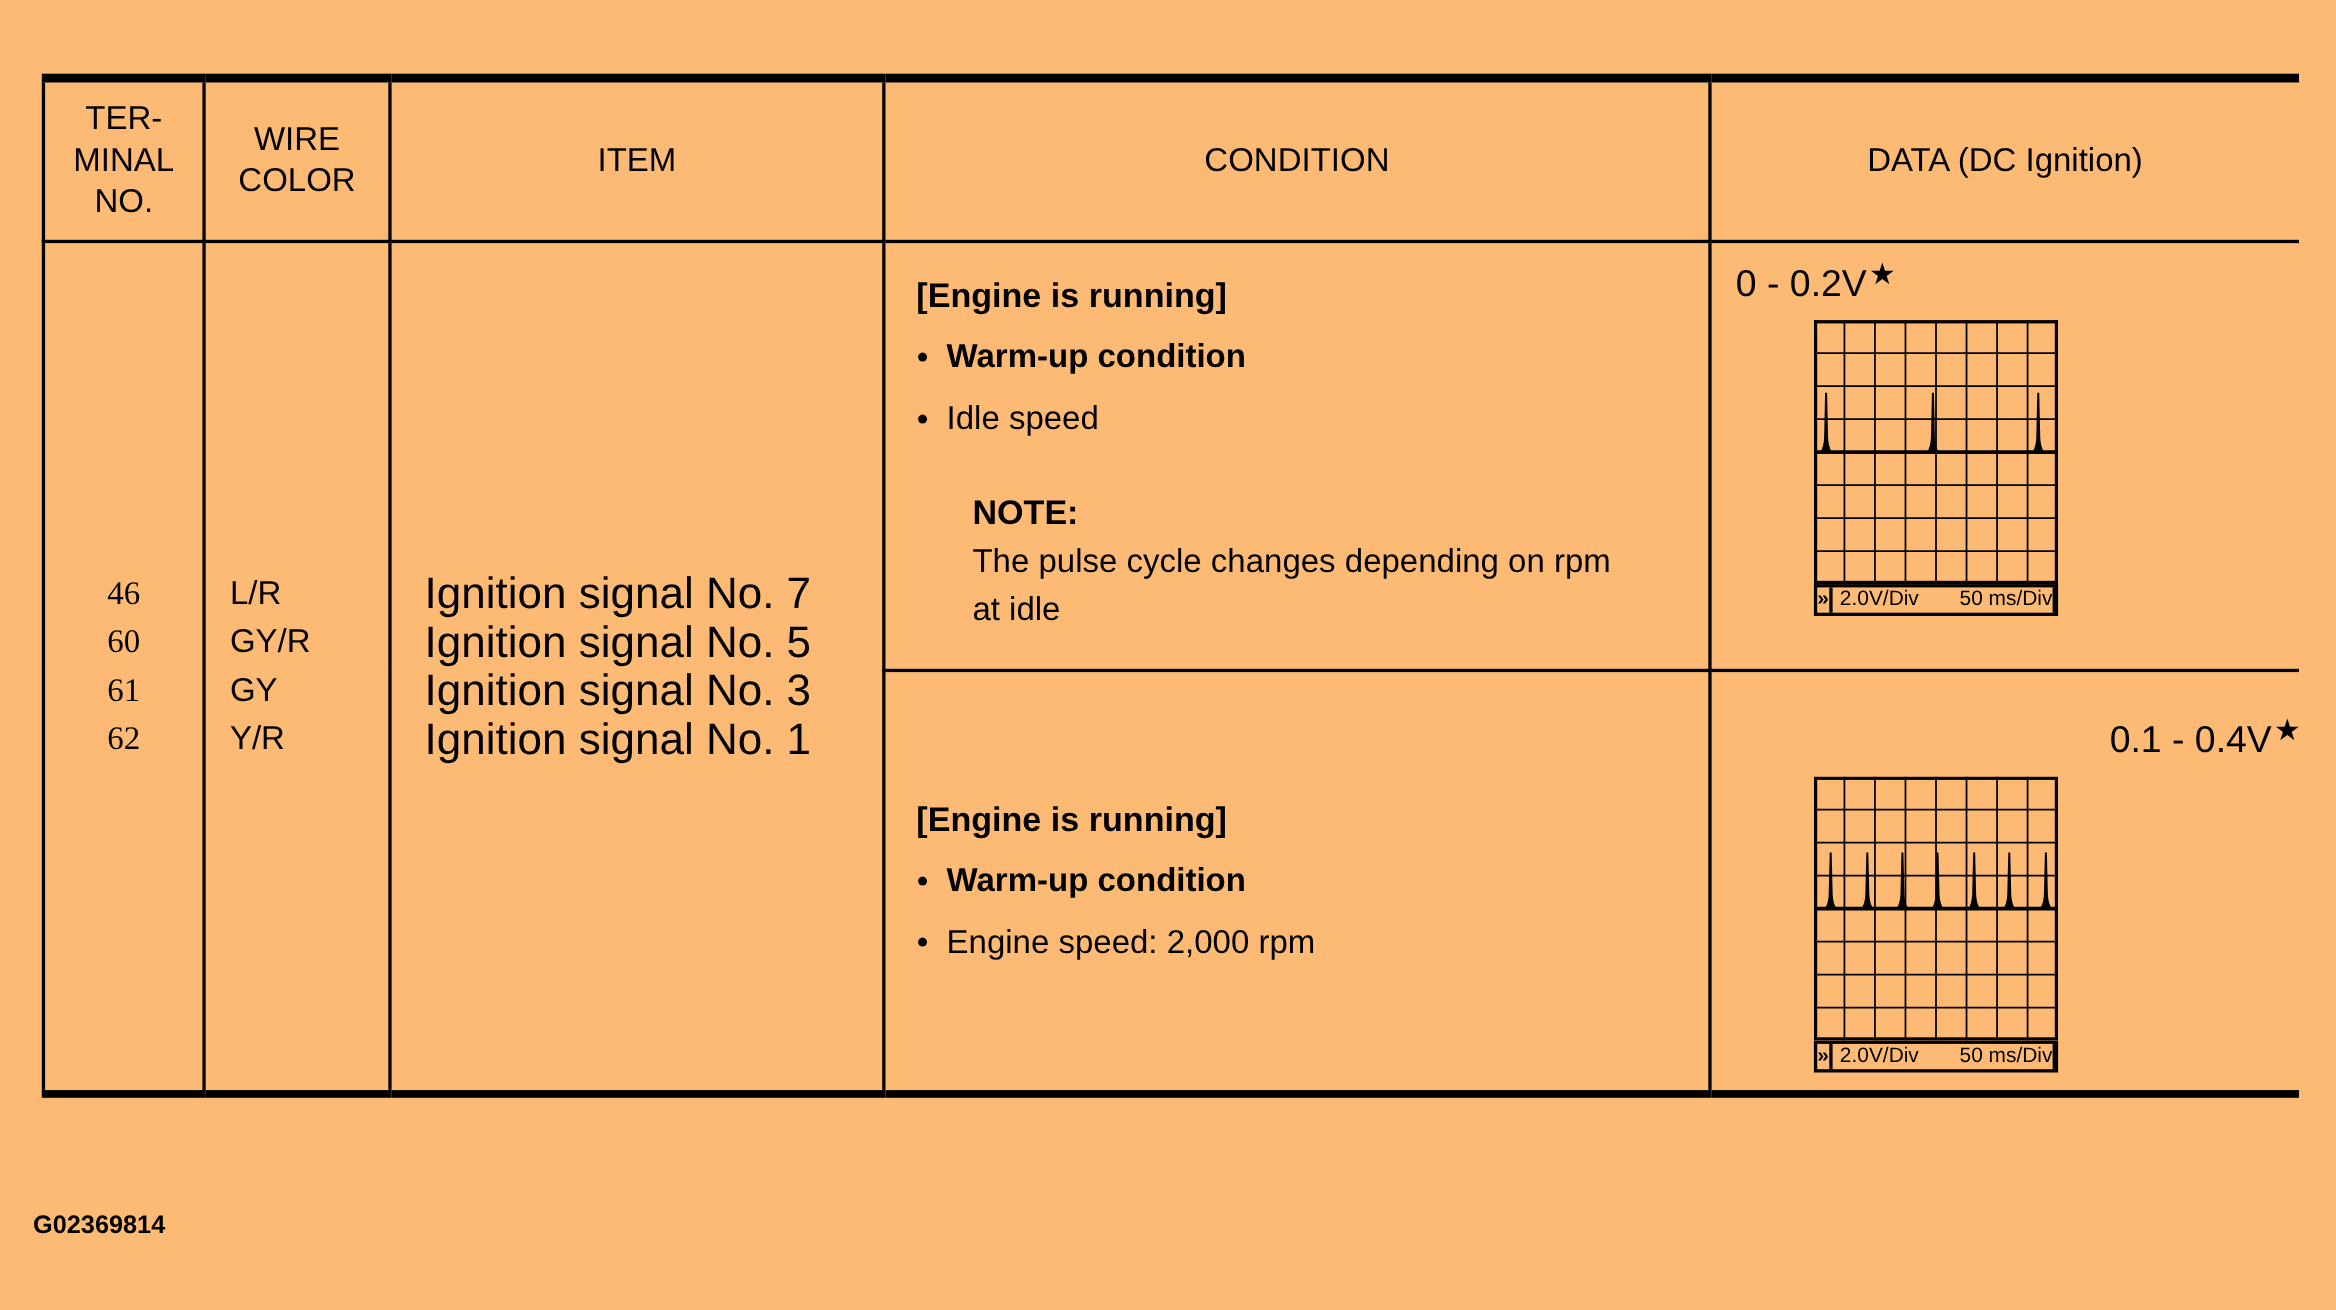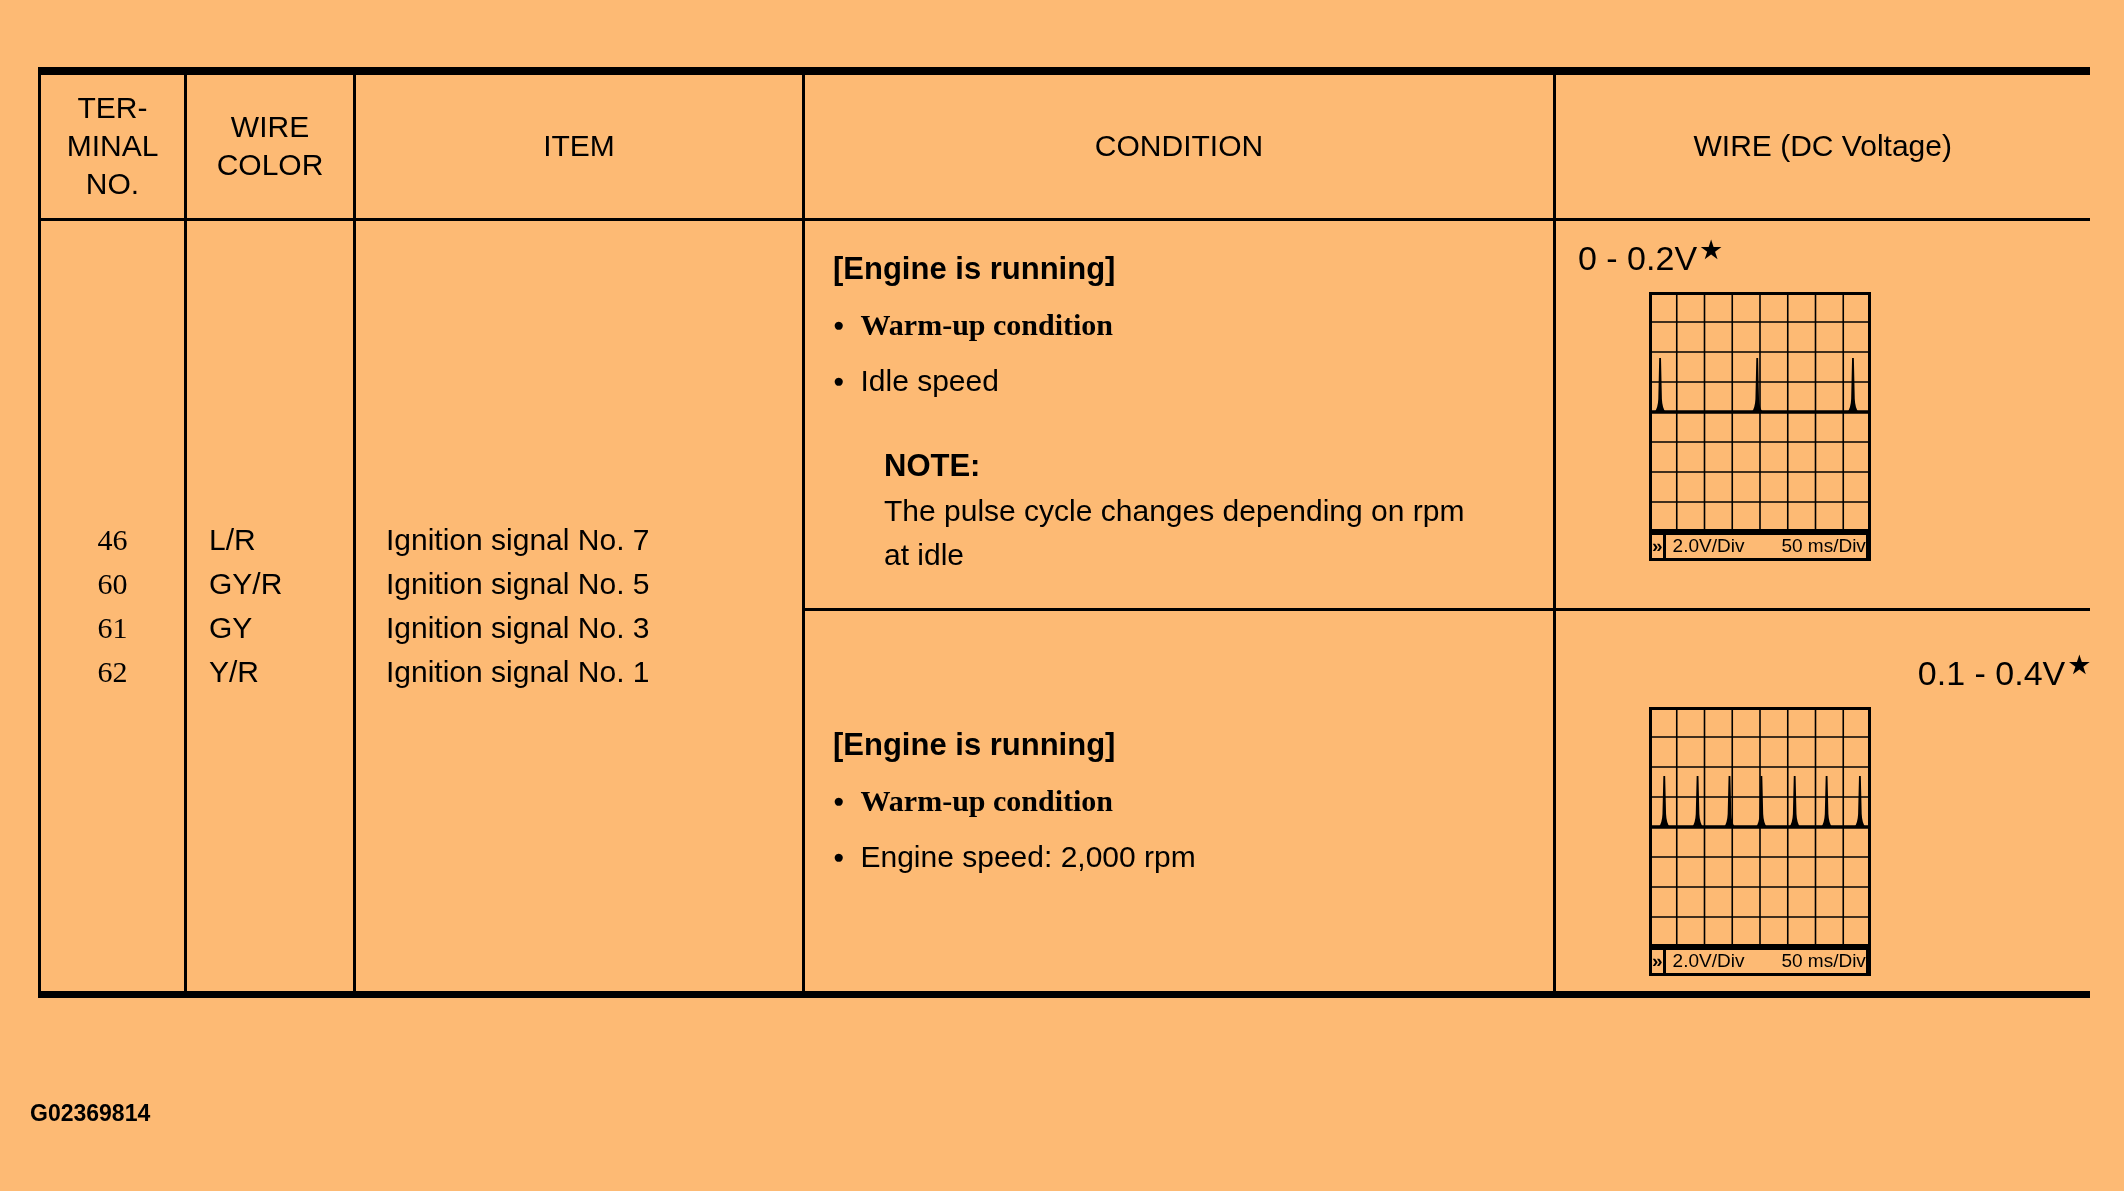--- a/index.html
+++ b/index.html
@@ -19,27 +19,27 @@
   .v-sep{border-right:3px solid #000;}
   .row-split{border-bottom:3px solid #000;}
   .b-bottom{border-bottom:7px solid #000;}
   .spec th{
     font-size:30px;font-weight:normal;text-align:center;line-height:38px;
   }
   .prewrap{white-space:pre-line;}
   
   .cell-terminal{text-align:center;font-size:30px;line-height:44px;font-family:Liberation Serif, serif;}
   .cell-wire{font-size:30px;line-height:44px;padding-left:22px !important;}
-  .cell-item{font-size:30px;line-height:44px;padding-left:30px !important;margin-top:24px;}
+  .cell-item{font-size:40px;line-height:44px;padding-left:30px !important;margin-top:24px;}
   .cell-cond{padding-left:28px !important;font-size:30px;}
   .cond-title{font-weight:bold;font-size:31px;margin-bottom:20px;}
   .cond-bullet{display:flex;align-items:center;margin-bottom:20px;}
   .cond-bullet:last-child{margin-bottom:0;}
   .bullet-dot{font-size:19px;margin-right:16px;line-height:36px;}
-  .bullet-bold{font-weight:bold;font-family:Liberation Serif, serif;}
+  .bullet-bold{font-weight:bold;}
   .cond-note{margin-left:51px;margin-top:2px;}
   .note-label{font-weight:bold;font-size:31px;line-height:46px;margin-top:44px;}
   .note-text{font-size:30px;line-height:44px;width:612px;}
   .cell-data{vertical-align:top !important;padding-left:22px !important;}
   .pad-data-1{padding-top:17px !important;}
   .pad-data-2{padding-top:42px !important;text-align:right;}
   .volt-label{font-size:34px;line-height:40px;}
   .star-sup{display:inline-block;font-size:27px;position:relative;top:-11px;left:2px;}
   .scope-wrap{margin-left:71px;margin-top:11px;width:228px;}
   .scope-svg{display:block;}
@@ -77,21 +77,21 @@
     </colgroup>
     <tbody>
         <tr style="height:148px">
       <th class="b-left v-sep prewrap">TER-
 MINAL
 NO.</th>
       <th class="v-sep prewrap">WIRE
 COLOR</th>
       <th class="v-sep">ITEM</th>
       <th class="v-sep">CONDITION</th>
-      <th>WIRE (DC Voltage)</th>
+      <th>DATA (DC Ignition)</th>
     </tr>
     <tr style="height:390px">
       <td rowspan="2" class="b-left v-sep b-bottom cell-terminal">
         <div>46</div>
         <div>60</div>
         <div>61</div>
         <div>62</div>
       </td>
       <td rowspan="2" class="v-sep b-bottom cell-wire">
         <div>L/R</div>

